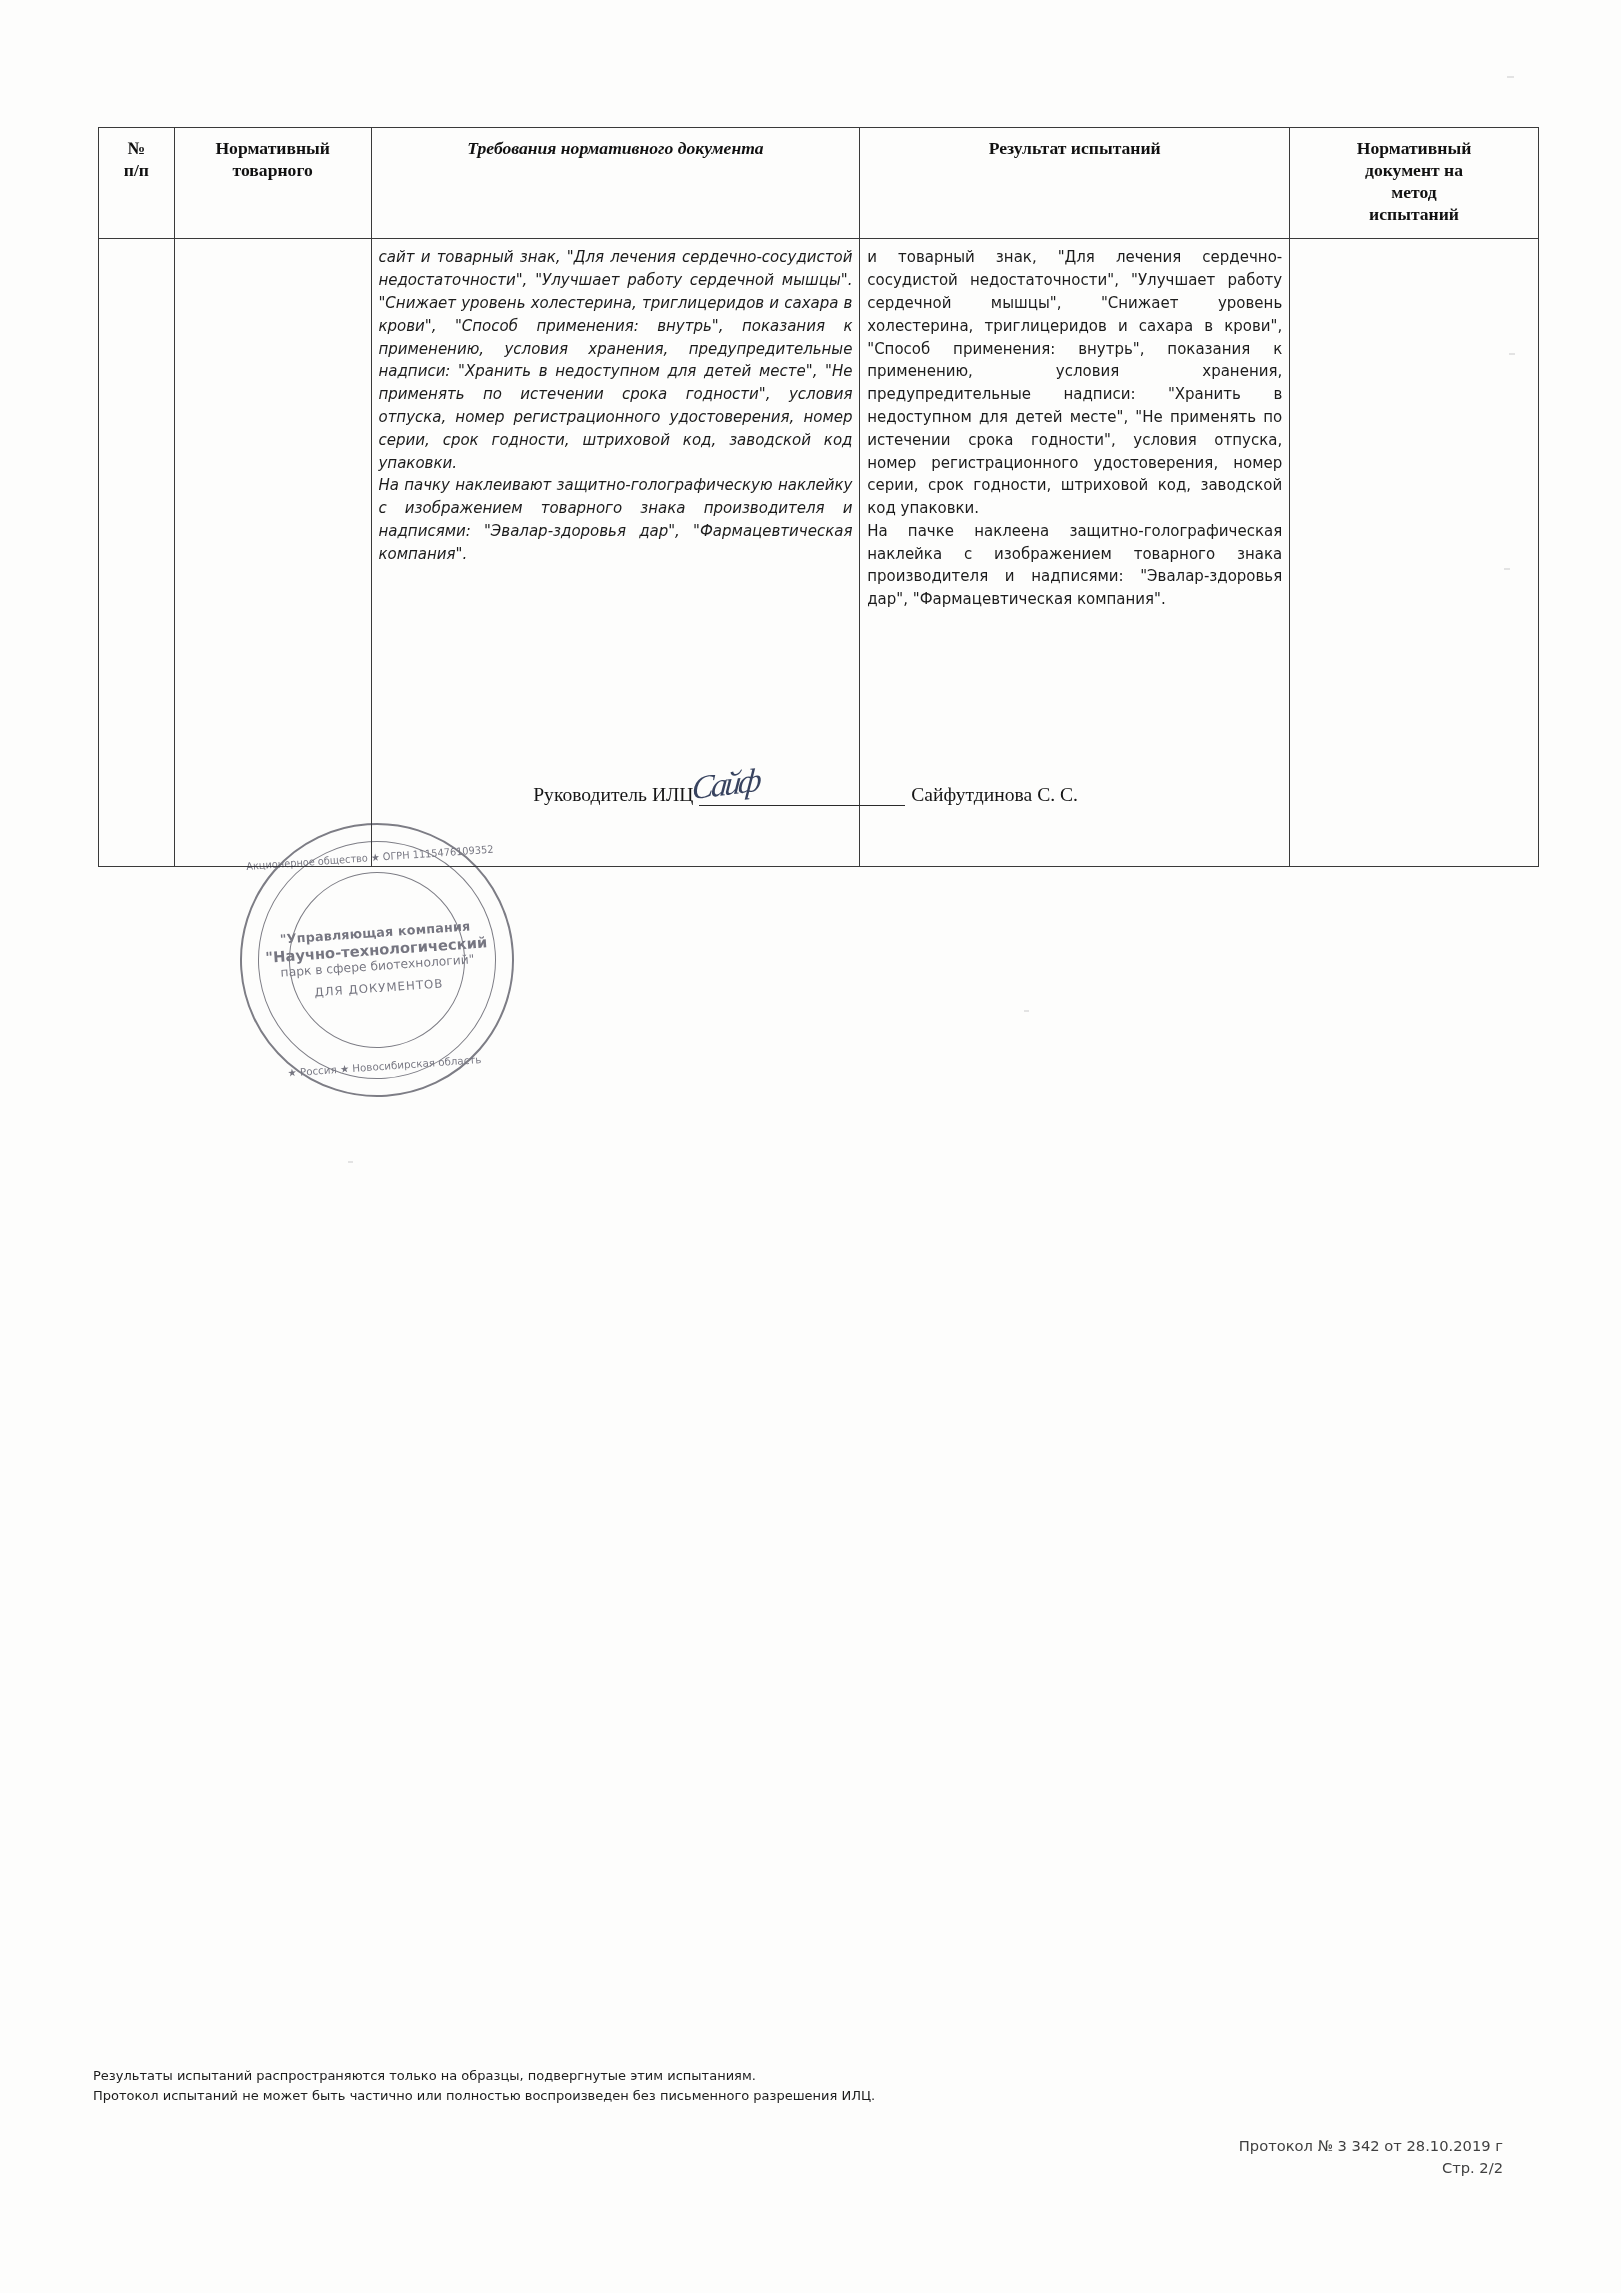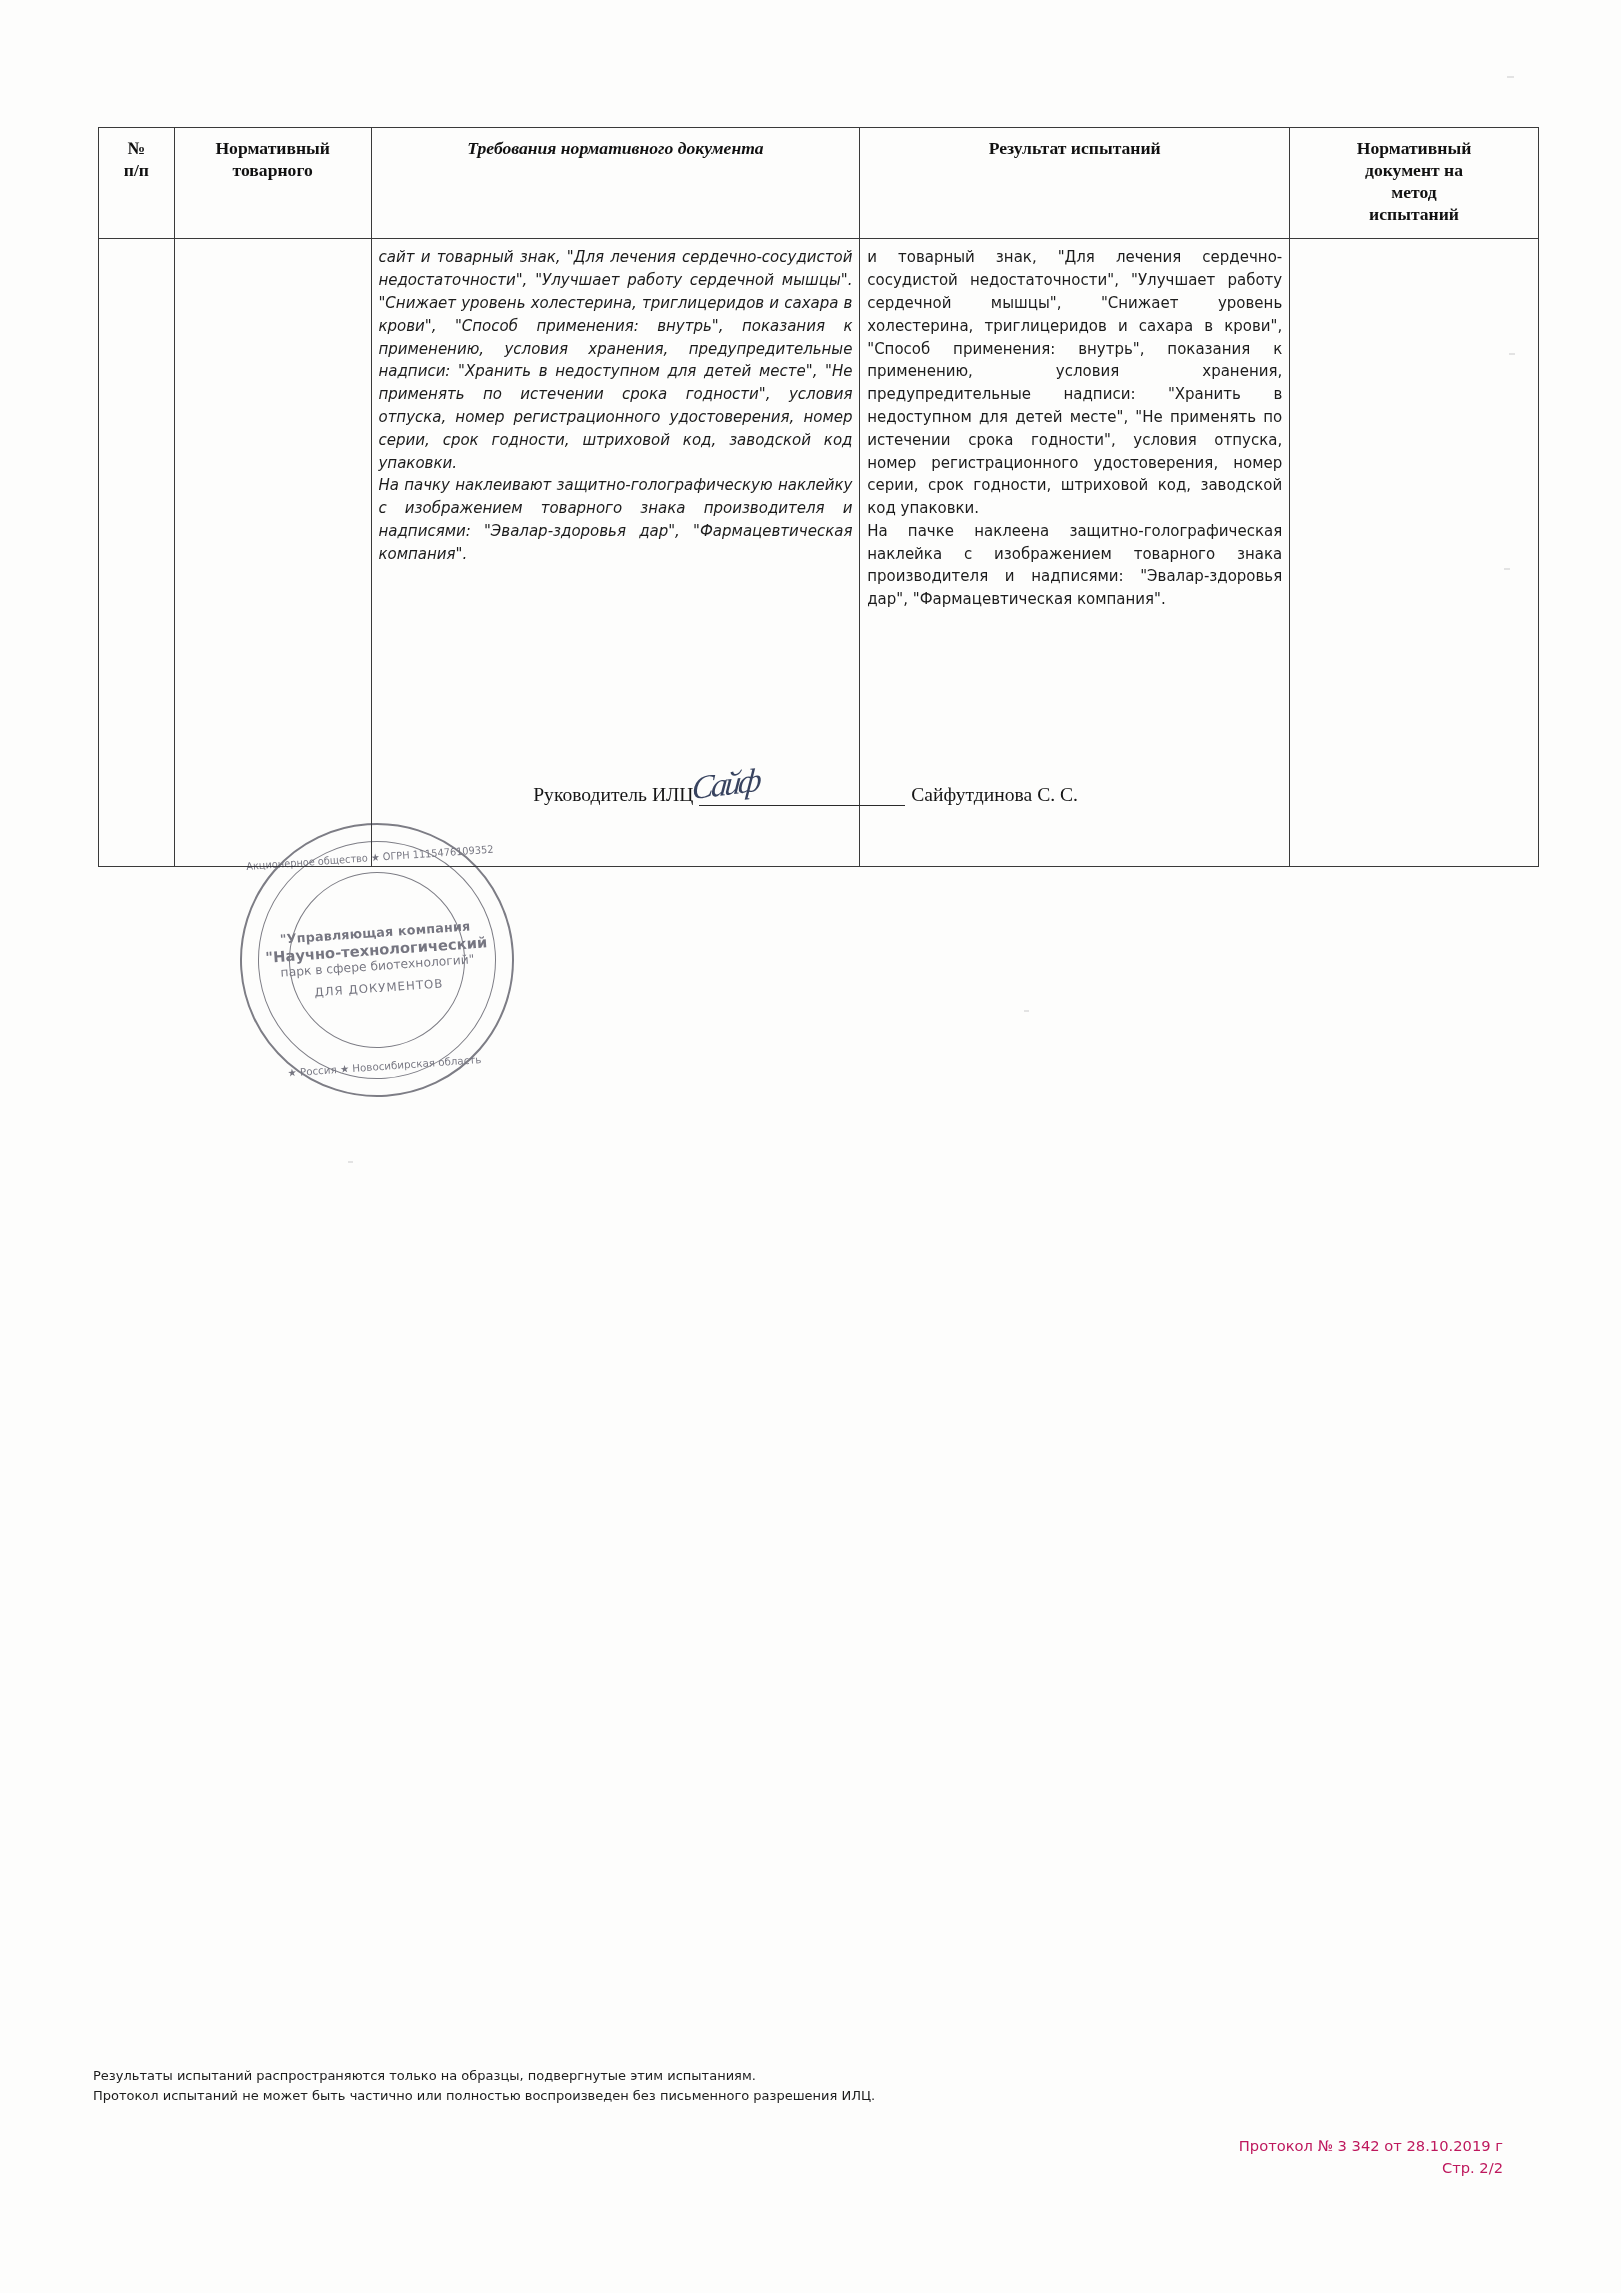--- a/index.html
+++ b/index.html
@@ -163,21 +163,21 @@
     color: #1c1c1c;
   }
   .footer-right {
     position: absolute;
     right: 118px;
     top: 2135px;
     text-align: right;
     font-family: "DejaVu Sans", sans-serif;
     font-size: 14.7px;
     line-height: 1.5;
-    color: #be185d;
+    color: #404040;
   }
 
   
   .speck {
     position: absolute;
     background: #c9c9c9;
     opacity: 0.5;
   }
 </style>
 </head>

